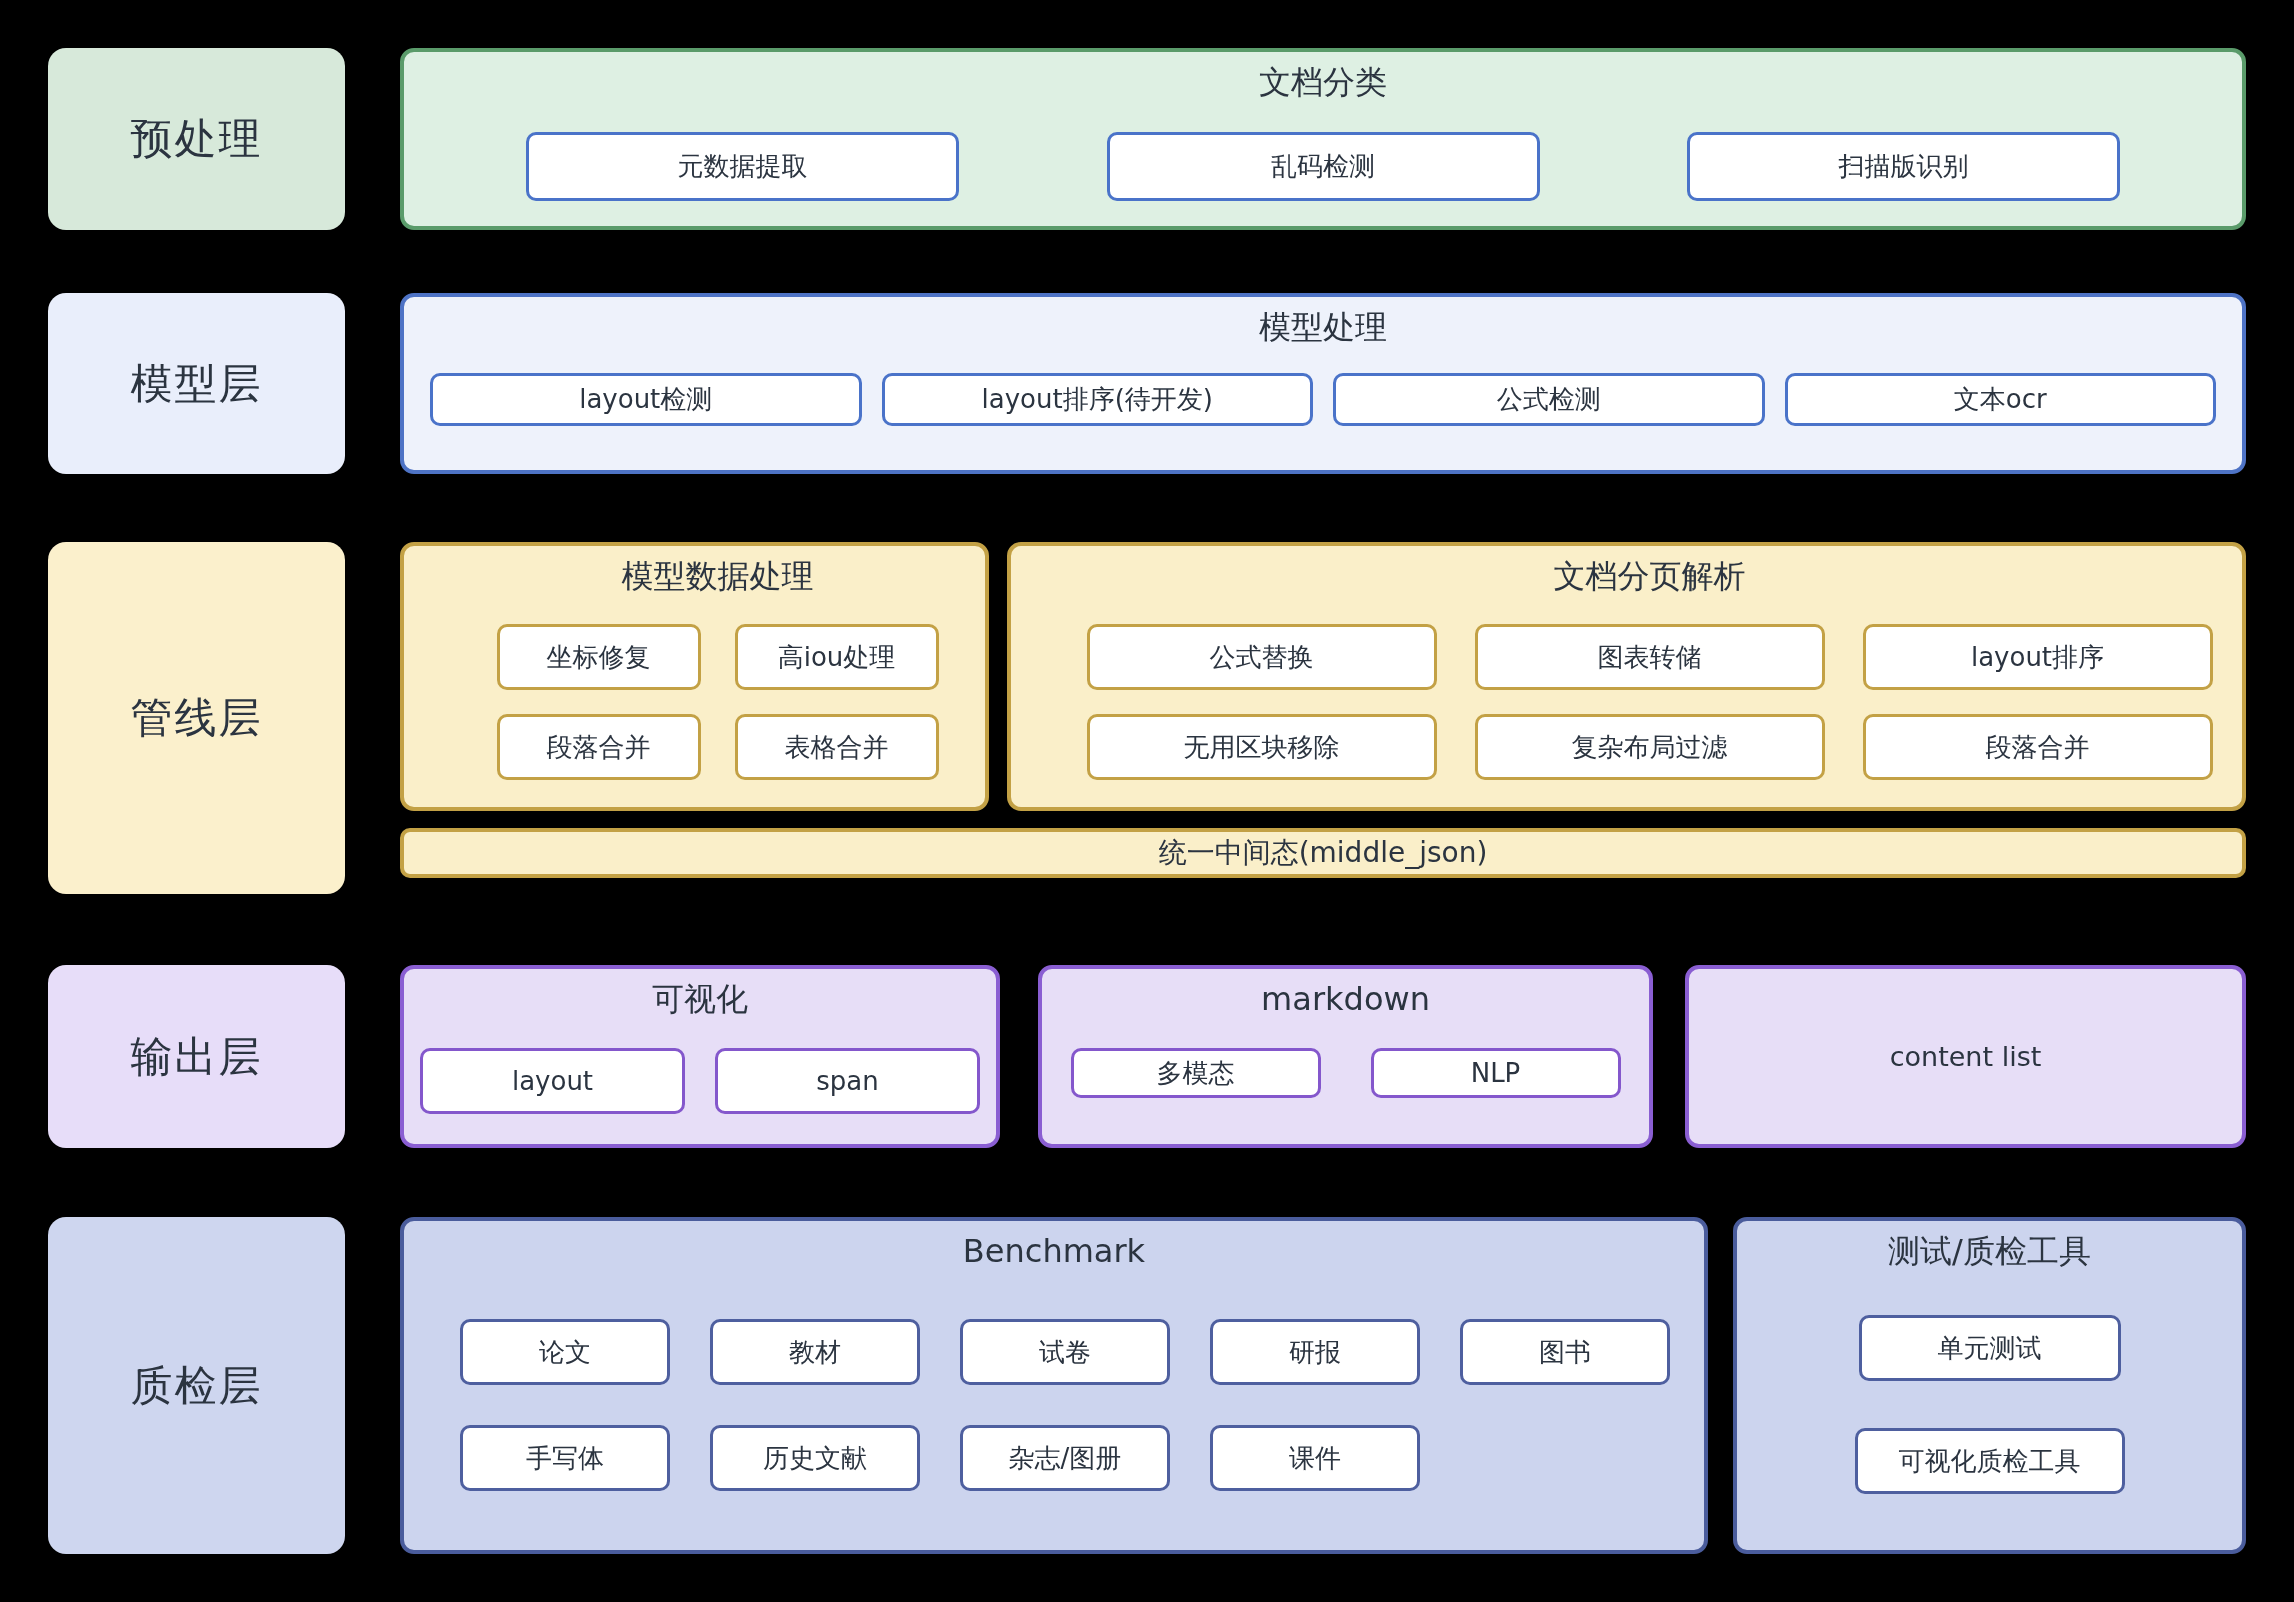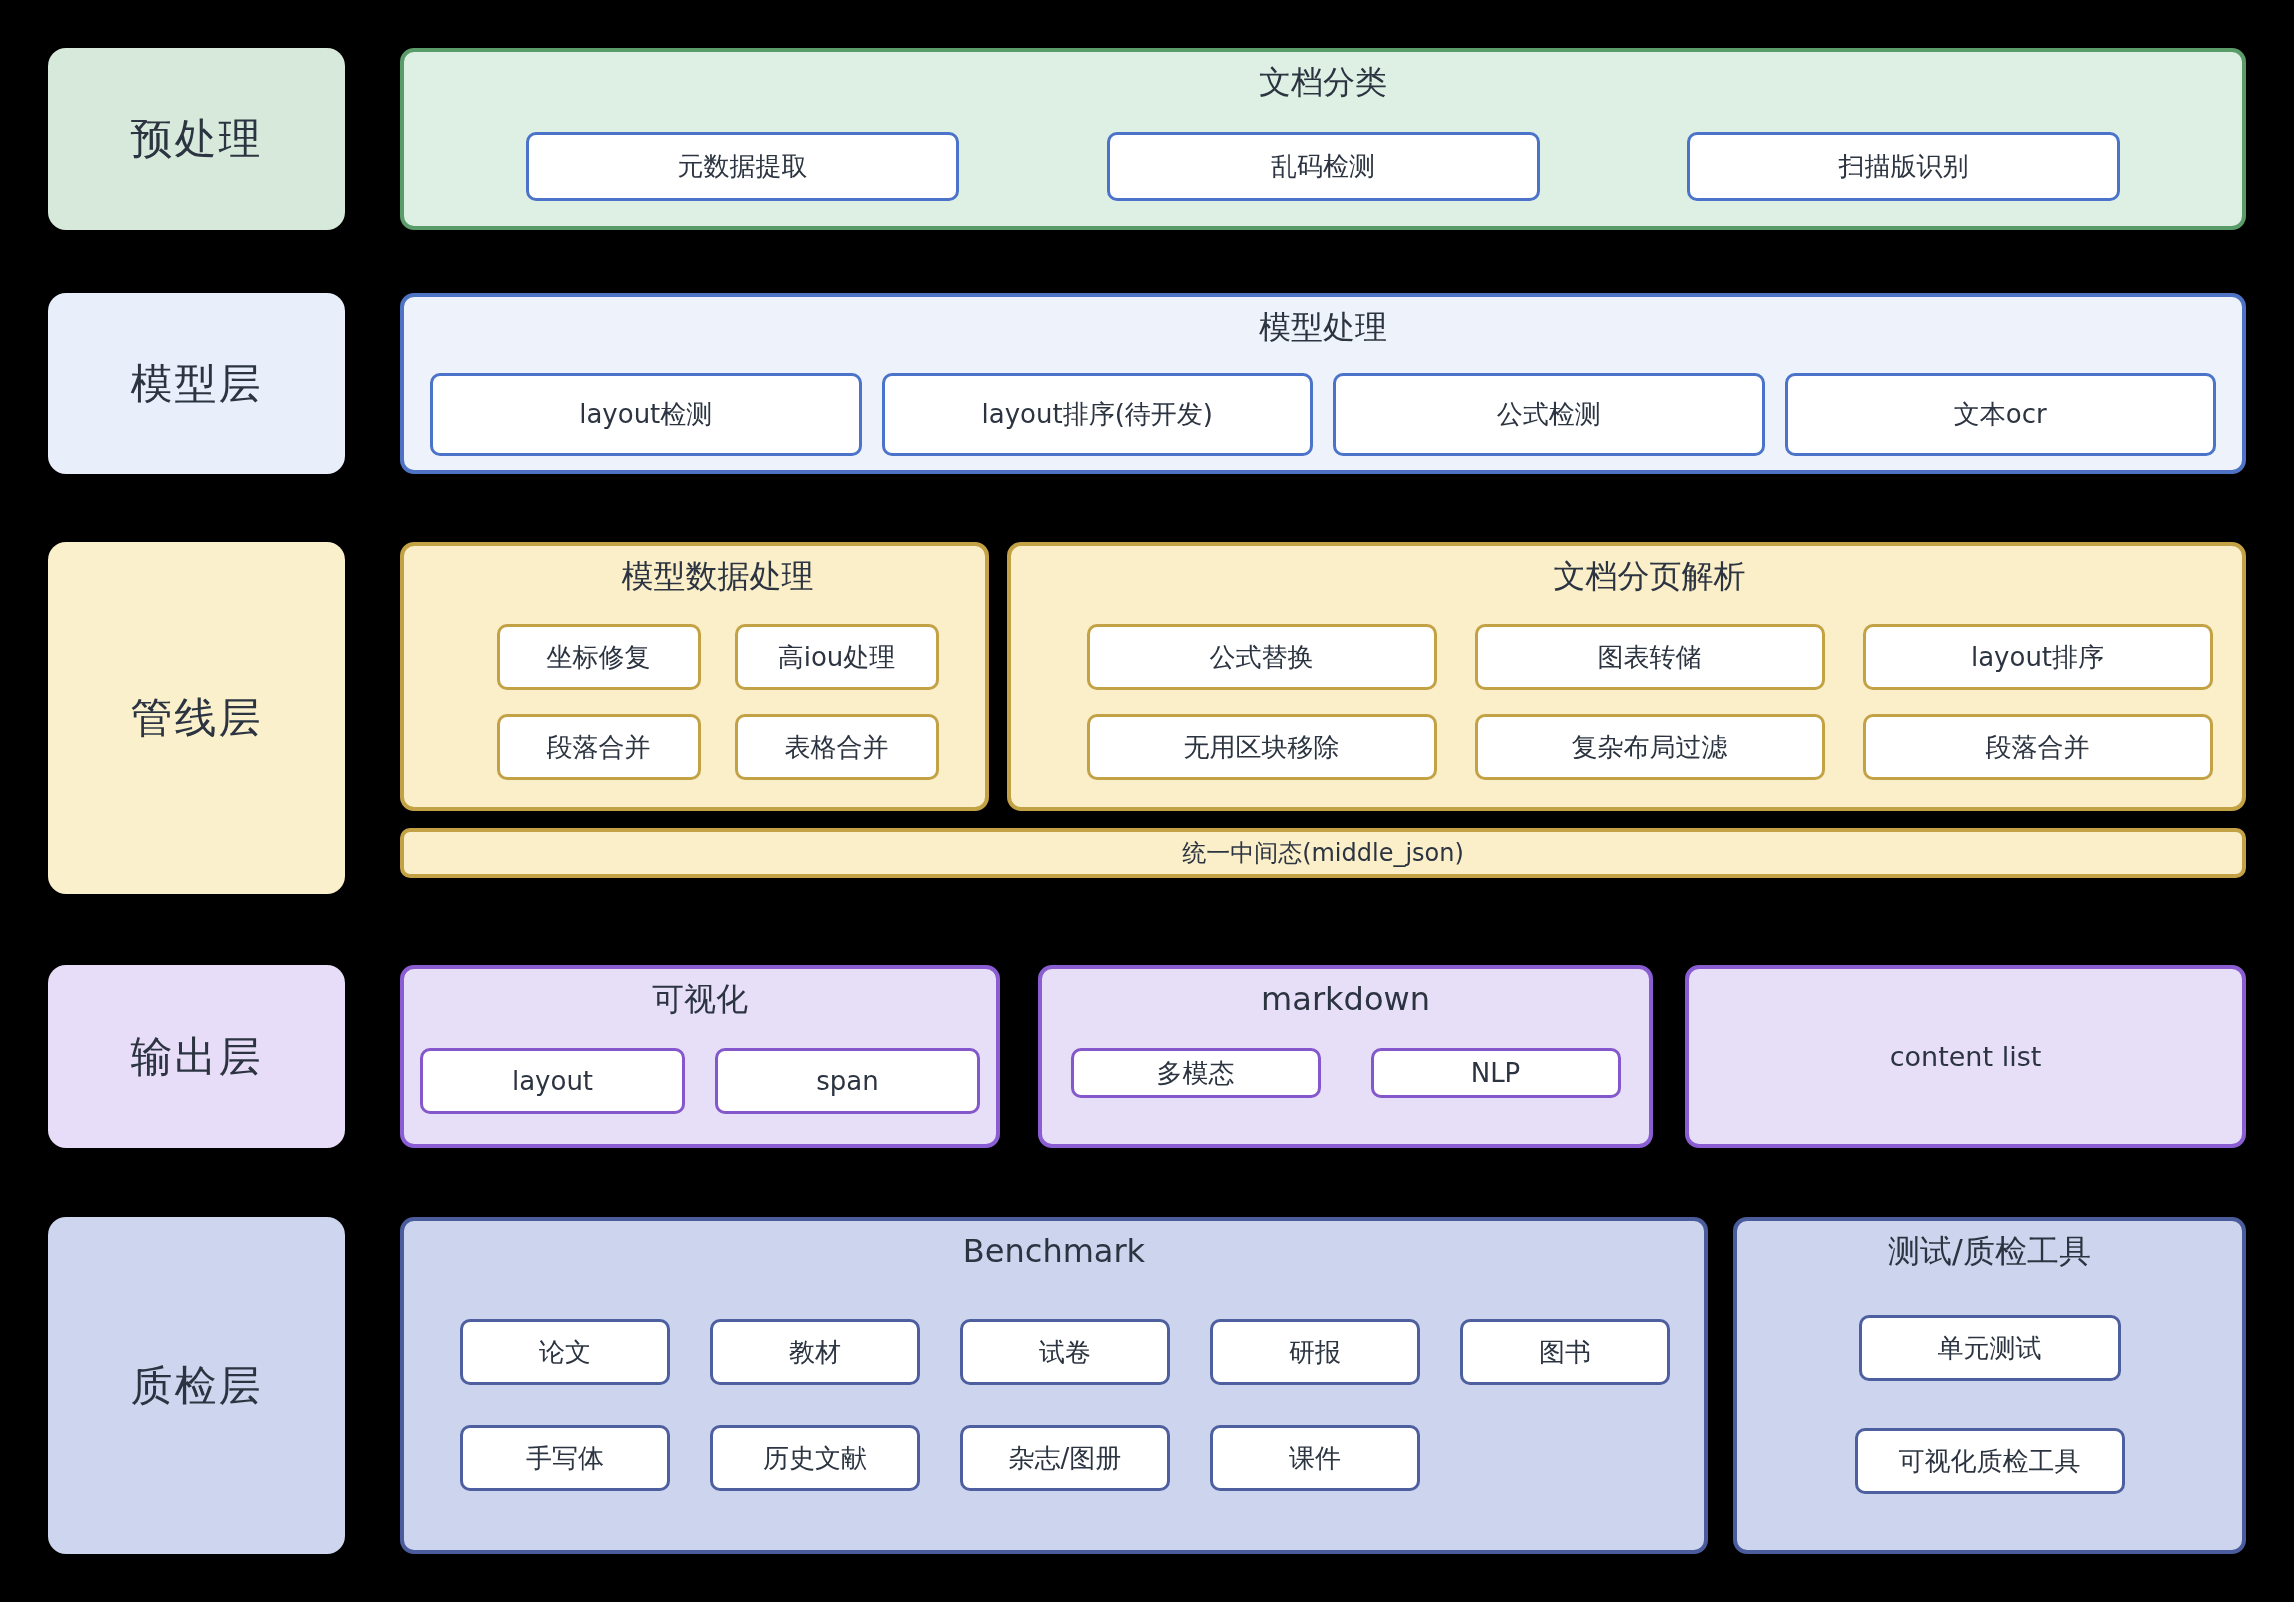--- a/index.html
+++ b/index.html
@@ -72,21 +72,21 @@
   .cont-doc-class { flex: 1; }
   .cont-doc-class .chips { margin-top: 34px; padding: 0 122px; justify-content: space-between; }
   .cont-doc-class .chip { width: 433px; height: 69px; }
 
   .gap-1 { height: 63px; flex: 0 0 63px; }
 
   
   .row-model { height: 181px; }
   .cont-model { flex: 1; }
   .cont-model .chips { margin-top: 30px; padding: 0 26px; gap: 20px; }
-  .cont-model .chip { flex: 1; height: 83px; }
+  .cont-model .chip { flex: 1; height: 53px; }
 
   .gap-2 { height: 68px; flex: 0 0 68px; }
 
   
   .row-pipeline { height: 352px; }
   .pipeline-stack { flex: 1; display: flex; flex-direction: column; }
   .pipeline-top { display: flex; height: 269px; }
   .cont-model-data { width: 589px; flex: 0 0 589px; }
   .cont-doc-parse  { flex: 1; margin-left: 18px; }
   .grid-2 {
@@ -97,21 +97,21 @@
   .grid-3 {
     margin-top: 32px;
     display: grid; grid-template-columns: repeat(3, 350px);
     gap: 24px 38px; justify-content: center;
   }
   .grid-2 .chip, .grid-3 .chip { height: 66px; }
   .middle-strip {
     margin-top: 17px; height: 50px;
     background: #faefc9; border: 4px solid #c3a145; border-radius: 10px;
     display: flex; align-items: center; justify-content: center;
-    font-size: 24px;
+    font-size: 28px;
   }
 
   .gap-3 { height: 71px; flex: 0 0 71px; }
 
   
   .row-output { height: 183px; }
   .cont-visual { width: 600px; flex: 0 0 600px; }
   .cont-visual .chips { margin-top: 33px; justify-content: center; gap: 30px; }
   .cont-visual .chip { width: 265px; height: 66px; }
   .cont-markdown { width: 615px; flex: 0 0 615px; margin-left: 38px; }

